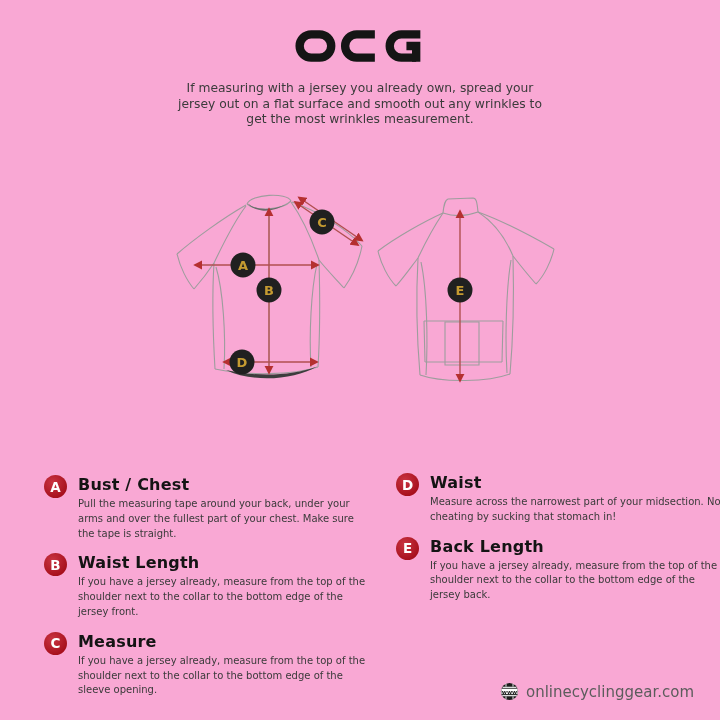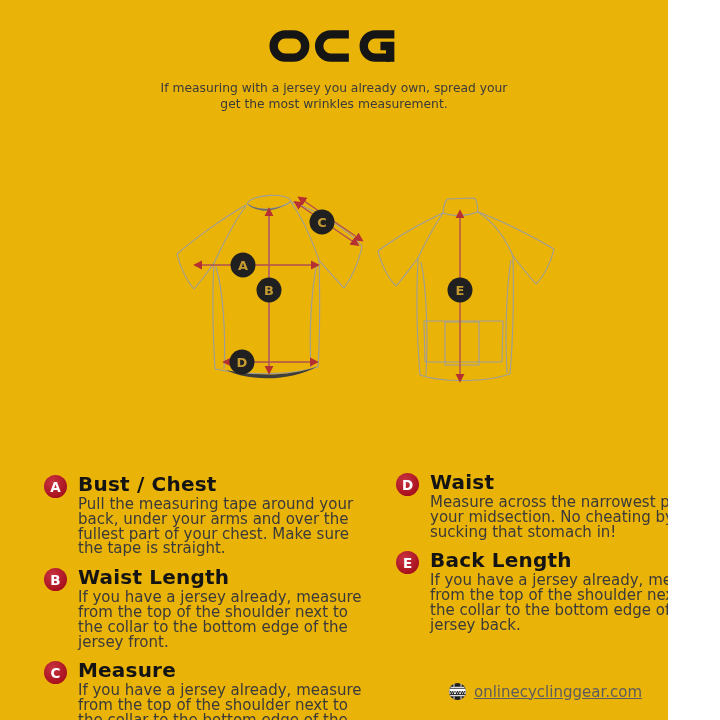--- a/index.html
+++ b/index.html
@@ -1,45 +1,45 @@
 <!DOCTYPE html>
 <html><head>
 <meta charset="utf-8">
 <style>
   * { margin:0; padding:0; box-sizing:border-box; }
   html,body { background:#ffffff; }
   .page {
-    position:relative; width:668px; height:720px; background:#eab308;
+    position:relative; width:720px; height:720px; background:#f9a8d4;
     font-family:"DejaVu Sans","Liberation Sans",sans-serif; overflow:hidden;
   }
   .logo { position:absolute; top:26px; left:50%; transform:translateX(-50%); }
   .intro {
     position:absolute; top:81px; left:0; right:0; text-align:center;
     font-size:12.3px; line-height:15.6px; color:#3b3b3b;
   }
   .diagram-front { position:absolute; left:168px; top:185px; }
   .diagram-back  { position:absolute; left:368px; top:185px; }
 
   .col { position:absolute; width:316px; }
   .col-left  { left:44px;  top:474px; }
   .col-right { left:396px; top:472px; }
   .section { display:flex; margin-bottom:11px; }
   .badge {
     width:23px; height:23px; border-radius:50%; flex:0 0 auto; margin-right:11px; margin-top:1px;
     background:radial-gradient(circle at 38% 32%, #c93442 0%, #a60f1c 75%);
     color:#ffffff; font-weight:bold; font-size:13.5px;
     display:flex; align-items:center; justify-content:center;
   }
-  .sec-title { font-size:20px; font-weight:bold; color:#141414; line-height:21px; letter-spacing:0.2px; }
-  .sec-desc  { font-size:15px; line-height:14.8px; color:#3a3a3a; margin-top:2px; width:292px; }
+  .sec-title { font-size:16px; font-weight:bold; color:#141414; line-height:21px; letter-spacing:0.2px; }
+  .sec-desc  { font-size:10px; line-height:14.8px; color:#3a3a3a; margin-top:2px; width:292px; }
 
   .footer {
     position:absolute; top:682px; right:26px;
     display:flex; align-items:center; gap:7px;
-    color:#5c5c5c; font-size:15px;text-decoration:underline;
+    color:#5c5c5c; font-size:15px;
   }
   svg text.badge-letter {
     font-family:"DejaVu Sans","Liberation Sans",sans-serif;
     font-size:13px; font-weight:bold; fill:#c59b31;
     text-anchor:middle; dominant-baseline:central;
   }
   svg text.globe-www {
     font-family:"DejaVu Sans","Liberation Sans",sans-serif;
     font-size:5.6px; font-weight:bold; fill:#1c1c1c;
     text-anchor:middle; dominant-baseline:central;
@@ -57,20 +57,21 @@
         <rect x="5" y="7.5" width="34" height="25" rx="12.5" ry="12.5"></rect>
         <path d="M86,7.5 L66.5,7.5 A12.5,12.5 0 0 0 66.5,32.5 L86,32.5"></path>
         <path d="M135,7.5 L114.5,7.5 A12.5,12.5 0 0 0 114.5,32.5 L130.5,32.5"></path>
         <path d="M130.5,37 L130.5,20 L120,20"></path>
       </g>
     </svg>
   </div>
 
   <div class="intro">
     <div>If measuring with a jersey you already own, spread your</div>
+    <div>jersey out on a flat surface and smooth out any wrinkles to</div>
     <div>get the most wrinkles measurement.</div>
   </div>
 
   <svg class="diagram-front" width="200" height="210" viewBox="0 0 200 210">
     <defs>
       <marker id="ahEnd" viewBox="0 0 10 10" refX="8" refY="5" markerWidth="6.5" markerHeight="6.5" orient="auto">
         <path d="M0,0 L10,5 L0,10 z" fill="#b53030"></path>
       </marker>
       <marker id="ahStart" viewBox="0 0 10 10" refX="2" refY="5" markerWidth="6.5" markerHeight="6.5" orient="auto">
         <path d="M10,0 L0,5 L10,10 z" fill="#b53030"></path>

